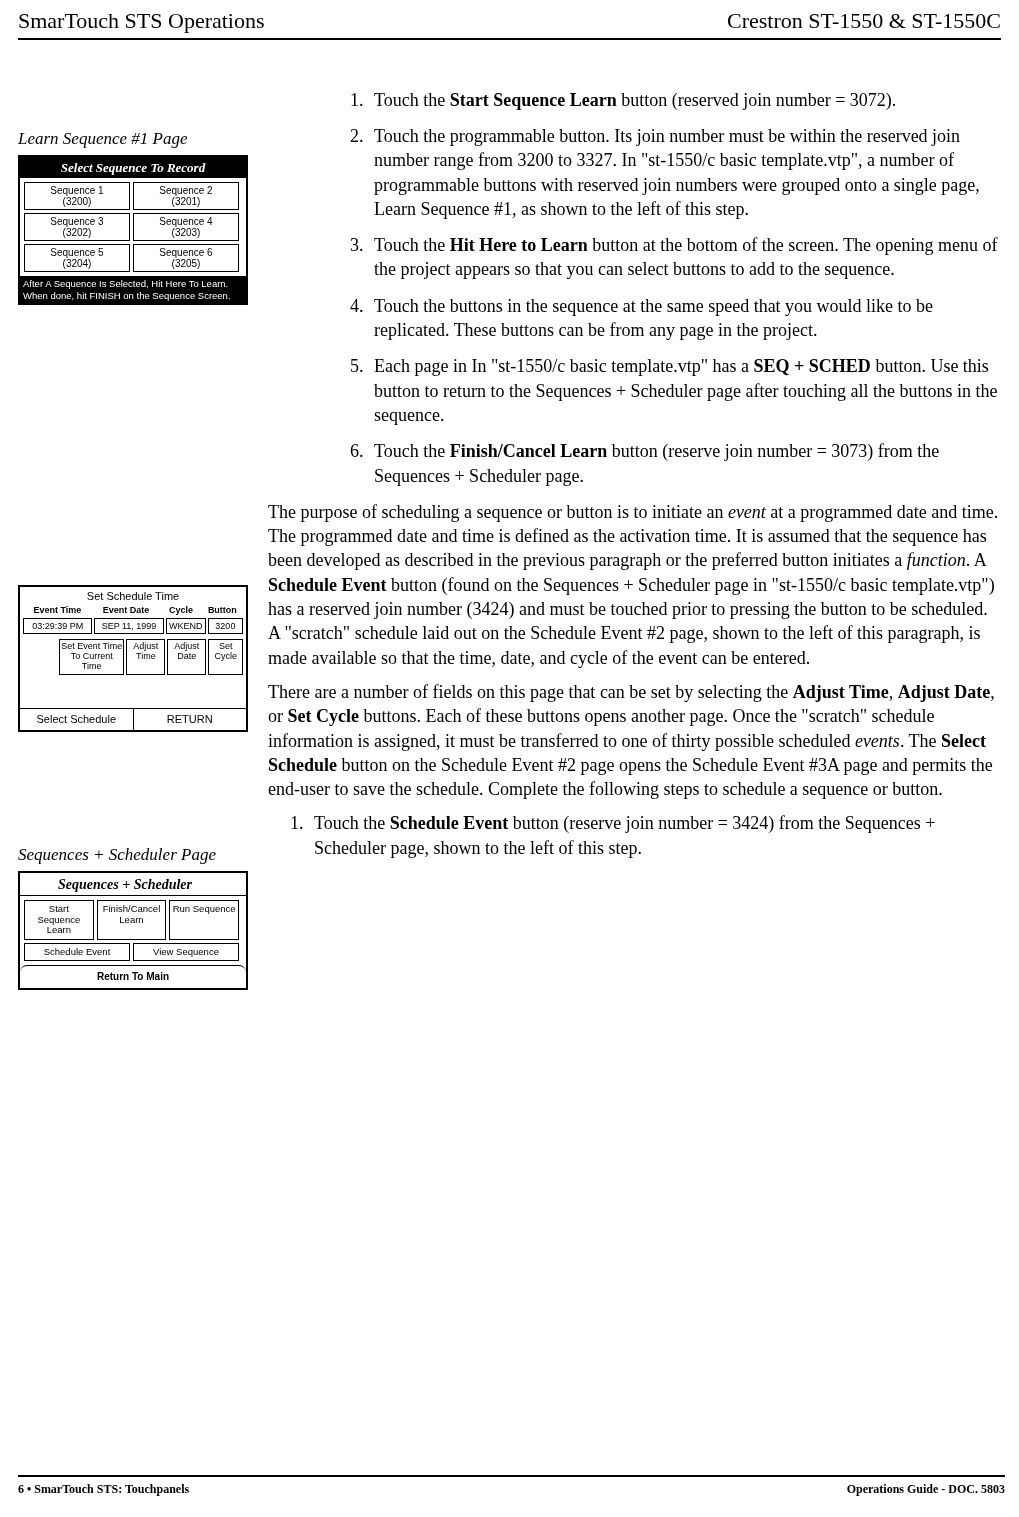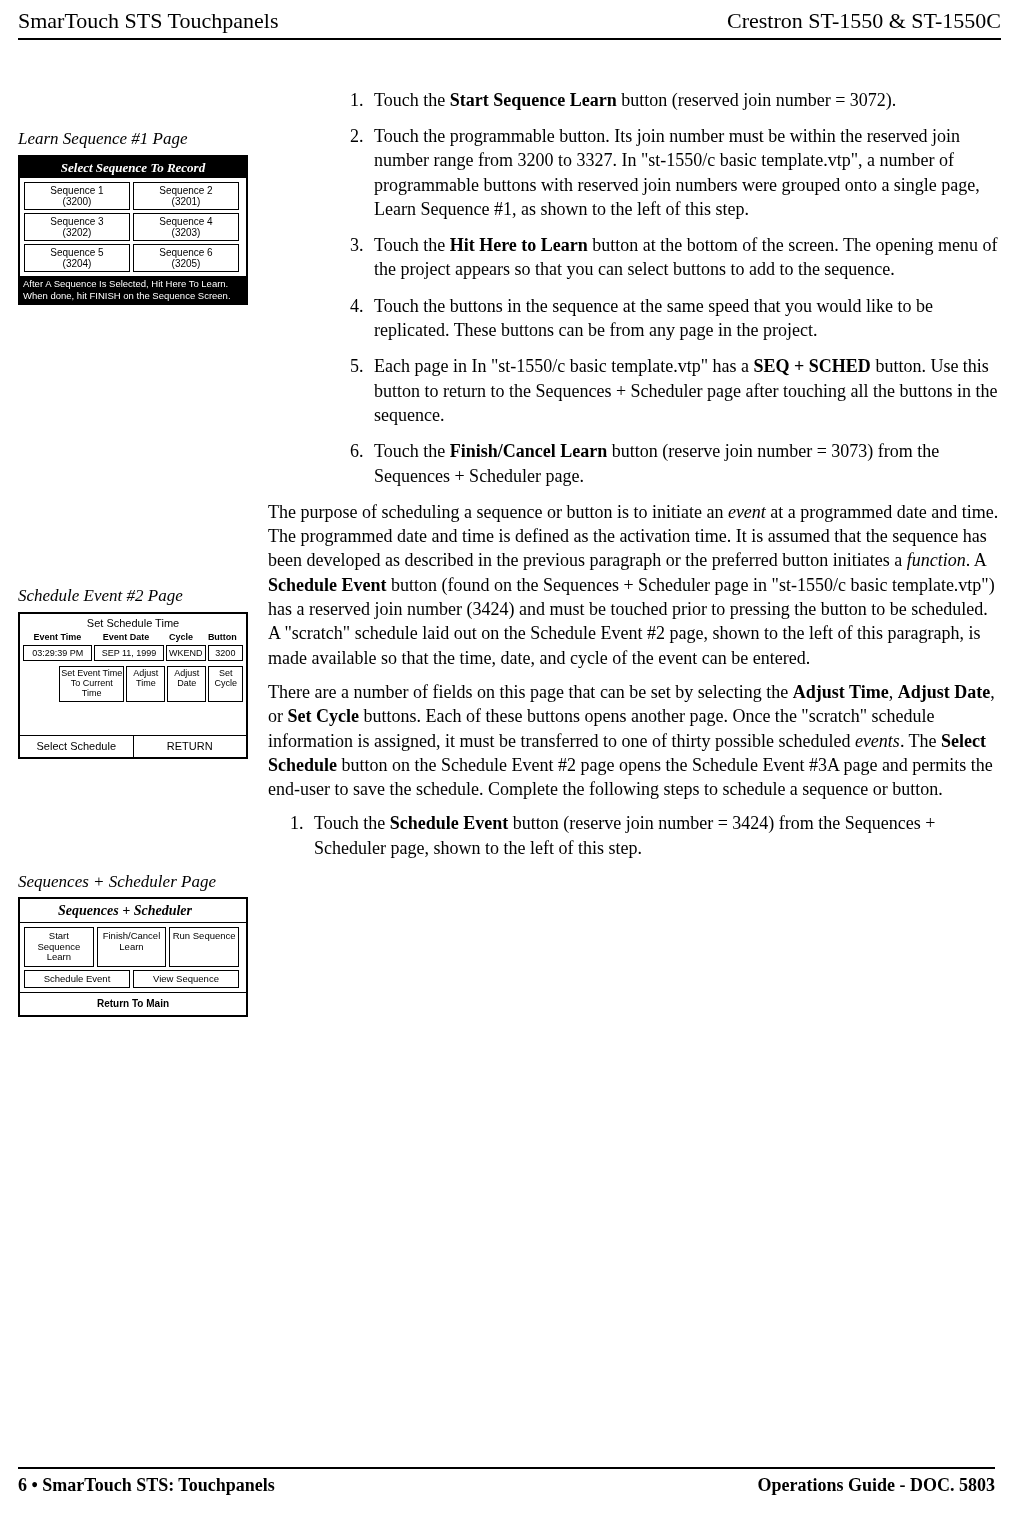--- a/index.html
+++ b/index.html
@@ -21,26 +21,26 @@
     padding: 6px 0 2px 0;
     display: flex;
     justify-content: space-between;
     font-size: 22px;
   }
   .footer-line {
     border-top: 2px solid #000;
     padding-top: 4px;
     display: flex;
     justify-content: space-between;
-    font-size: 18px;
+    font-size: 12px;
     font-weight: bold;
     position: absolute;
     bottom: 20px;
     left: 18px;
-    right: 24px;
+    right: 14px;
   }
   .content-row {
     display: flex;
     margin-top: 48px;
   }
   .sidebar {
     width: 290px;
     flex: 0 0 290px;
     padding-right: 20px;
     font-style: italic;
@@ -187,30 +187,31 @@
     box-sizing:border-box;
   }
   .ss-grid .w3 { width: calc(33.33% - 3px); }
   .ss-grid .w2 { width: calc(50% - 3px); }
   .ss-foot {
     border-top:1.5px solid #000;
     text-align:center;
     font-size:10px;
     padding:4px 0;
     font-weight:bold;
+    border-radius:7px;
   }
   .indent-list { padding-left: 80px; }
 </style>
 </head>
 <body>
 
 <div class="page" style="position:relative; min-height:1517px;">
 
   <div class="header-line">
-    <span>SmarTouch STS Touchpanels</span>
+    <span>SmarTouch STS Operations</span>
     <span>
       <span>Crestron </span><span class="bold">ST-1550 &amp; ST-1550C</span>
     </span>
   </div>
 
   <div class="content-row">
 
     <div class="sidebar">
 
       <div style="height:40px;"></div>
@@ -225,21 +226,20 @@
           <div class="cell"><span>Sequence 5</span><br><span>(3204)</span></div>
           <div class="cell"><span>Sequence 6</span><br><span>(3205)</span></div>
         </div>
         <div class="footnote">
           <span>After A Sequence Is Selected, Hit Here To Learn.</span><br>
           <span>When done, hit FINISH on the Sequence Screen.</span>
         </div>
       </div>
 
       <div style="height:280px;"></div>
-      <div class="sidebar-caption">Schedule Event #2 Page</div>
       <div class="fig" style="padding-bottom:0;">
         <div class="sched-head">Set Schedule Time</div>
         <div class="sched-cols">
           <span>Event Time</span>
           <span>Event Date</span>
           <span style="flex:0.6;">Cycle</span>
           <span style="flex:0.6;">Button</span>
         </div>
         <div class="sched-row">
           <div style="flex:1.3;text-align:center;">03:29:39 PM</div>

